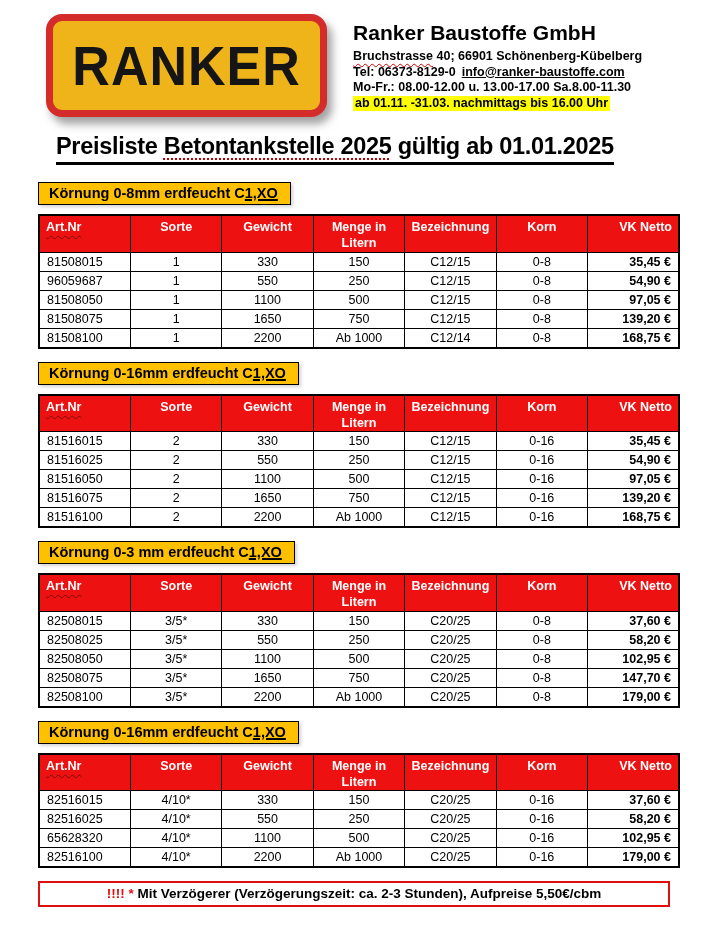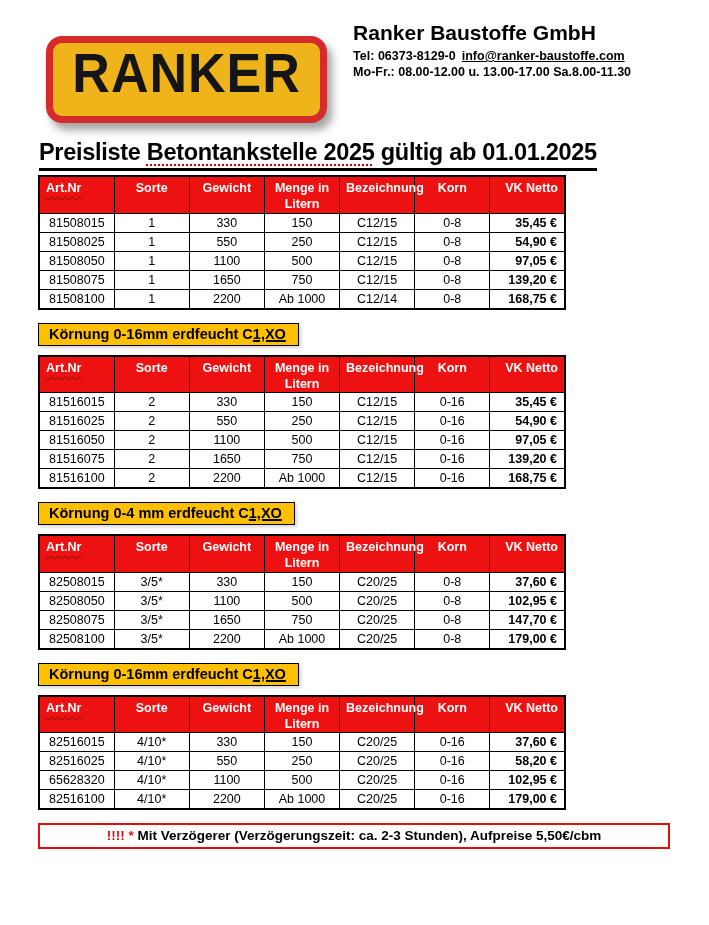--- a/index.html
+++ b/index.html
@@ -8,41 +8,40 @@
     width: 709px; height: 925px;
     font-family: "Liberation Sans", sans-serif;
     color: #000;
     overflow: hidden;
   }
   .page { padding: 14px 38px 0 38px; }
 
   
   .hdr { display: flex; align-items: flex-start; gap: 26px; margin-left: 8px; }
   .logo-plate {
-    margin-top: 22px;
-    width: 298px; height: 87px;
+    width: 298px; height: 103px;
     background: #F0B41B;
     border: 7px solid #D42B2B;
     border-radius: 16px;
-    display: flex; align-items: flex-start; justify-content: center;
+    display: flex; align-items: center; justify-content: center;
     box-shadow: 5px 7px 9px rgba(110,110,110,0.65);
   }
   .logo-plate span {
     font-size: 52px; font-weight: bold; letter-spacing: 1px;
     color: #151515; transform: scaleY(1.08);
   }
   .co { padding-top: 6px; width: 338px; }
   .co-name { font-size: 21px; font-weight: bold; line-height: 26px; margin-bottom: 3px; white-space: nowrap; }
   .co-line { font-size: 12.5px; font-weight: bold; line-height: 15.5px; white-space: nowrap; }
   .sp-wavy-red { text-decoration: underline wavy #d40000 1px; text-underline-offset: 3px; }
   .email { color: #000000; text-decoration: underline; margin-left: 6px; }
   .hl-yellow { background: #FFFF00; display: inline-block; padding: 0 2px; }
 
   
-  .title { margin: 16px 0 4px 1px; white-space: nowrap; }
+  .title { margin: 16px 0 4px 18px; white-space: nowrap; }
   .title .t-wrap {
     display: inline-block;
     border-bottom: 3px solid #000;
     padding-bottom: 2px;
     font-size: 23.5px; font-weight: bold; letter-spacing: -0.3px;
   }
   .t-spell { text-decoration: underline dotted #C00000 2px; text-underline-offset: 4px; }
 
   
   .sec-label {
@@ -50,21 +49,21 @@
     background: #FFC000;
     border: 1px solid #000;
     padding: 2px 12px 3px 10px;
     font-size: 14.5px; font-weight: bold;
     margin: 13px 0 9px 0;
     box-shadow: 2px 2px 3px rgba(150,150,150,0.4);
   }
   .sec-label .u14 { text-decoration: underline; text-decoration-thickness: 1.5px; }
 
   
-  table.price { width: 528px; border-collapse: collapse; border: 2px solid #000; table-layout: fixed; }
+  table.price { width: 642px; border-collapse: collapse; border: 2px solid #000; table-layout: fixed; }
   table.price th {
     background: #EE1111; color: #fff;
     font-size: 12.5px; font-weight: bold;
     border: 1px solid #000;
     vertical-align: top;
     padding: 3px 6px 0 6px;
     height: 37px;
     line-height: 16px;
   }
   table.price th.h-artnr { text-align: left; }
@@ -72,21 +71,21 @@
   .th-wavy { text-decoration: underline wavy #7B0C0C 1px; text-underline-offset: 4px; }
   table.price td {
     border: 1px solid #000;
     font-size: 12.5px;
     height: 19px;
     padding: 0 7px;
     text-align: center;
     line-height: 18px;
     background: #fff;
   }
-  table.price td.c-artnr { text-align: center; }
+  table.price td.c-artnr { text-align: left; }
   table.price td.c-price { text-align: right; font-weight: bold; }
 
   
   .warnbox {
     margin-top: 13px;
     width: 632px;
     border: 2px solid #E01010;
     text-align: center;
     padding: 3px 4px 4px 4px;
     font-size: 13.5px; font-weight: bold;
@@ -98,30 +97,33 @@
 <body>
 
 <div class="page">
 
   <div class="hdr">
     <div class="logo-plate">
       <span>RANKER</span>
     </div>
     <div class="co">
       <div class="co-name">Ranker Baustoffe GmbH</div>
+      <div class="co-line"><span class="sp-wavy-red">Bruchstrasse</span><span> 40; 66901 Schönenberg-Kübelberg</span></div>
       <div class="co-line"><span>Tel: 06373-8129-0</span><a href="#" class="email">info@ranker-baustoffe.com</a></div>
       <div class="co-line">Mo-Fr.: 08.00-12.00 u. 13.00-17.00 Sa.8.00-11.30</div>
+      <div class="co-line"><span class="hl-yellow">ab 01.11. -31.03. nachmittags bis 16.00 Uhr</span></div>
     </div>
   </div>
 
   <div class="title">
     <span class="t-wrap"><span>Preisliste </span><span class="t-spell">Betontankstelle 2025</span><span> gültig ab 01.01.2025</span></span>
   </div>
 
   <div>
+    <div class="sec-label"><span>Körnung 0-8mm erdfeucht C</span><span class="u14">1,XO</span></div>
     <table class="price">
       <thead>
         <tr>
           <th class="h-artnr"><span class="th-wavy">Art.Nr</span></th>
           <th>Sorte</th>
           <th>Gewicht</th>
           <th>Menge in Litern</th>
           <th>Bezeichnung</th>
           <th>Korn</th>
           <th class="h-price">VK Netto</th>
@@ -131,21 +133,21 @@
           <tr>
             <td class="c-artnr">81508015</td>
             <td class="">1</td>
             <td class="">330</td>
             <td class="">150</td>
             <td class="">C12/15</td>
             <td class="">0-8</td>
             <td class="c-price">35,45 €</td>
           </tr>
           <tr>
-            <td class="c-artnr">81508025</td>
+            <td class="c-artnr">96059687</td>
             <td class="">1</td>
             <td class="">550</td>
             <td class="">250</td>
             <td class="">C12/15</td>
             <td class="">0-8</td>
             <td class="c-price">54,90 €</td>
           </tr>
           <tr>
             <td class="c-artnr">81508050</td>
             <td class="">1</td>
@@ -235,21 +237,21 @@
             <td class="">Ab 1000</td>
             <td class="">C12/15</td>
             <td class="">0-16</td>
             <td class="c-price">168,75 €</td>
           </tr>
         </tbody>
     </table>
   </div>
 
   <div>
-    <div class="sec-label"><span>Körnung 0-4 mm erdfeucht C</span><span class="u14">1,XO</span></div>
+    <div class="sec-label"><span>Körnung 0-3 mm erdfeucht C</span><span class="u14">1,XO</span></div>
     <table class="price">
       <thead>
         <tr>
           <th class="h-artnr"><span class="th-wavy">Art.Nr</span></th>
           <th>Sorte</th>
           <th>Gewicht</th>
           <th>Menge in Litern</th>
           <th>Bezeichnung</th>
           <th>Korn</th>
           <th class="h-price">VK Netto</th>
@@ -257,20 +259,29 @@
       </thead>
       <tbody>
           <tr>
             <td class="c-artnr">82508015</td>
             <td class="">3/5*</td>
             <td class="">330</td>
             <td class="">150</td>
             <td class="">C20/25</td>
             <td class="">0-8</td>
             <td class="c-price">37,60 €</td>
+          </tr>
+          <tr>
+            <td class="c-artnr">82508025</td>
+            <td class="">3/5*</td>
+            <td class="">550</td>
+            <td class="">250</td>
+            <td class="">C20/25</td>
+            <td class="">0-8</td>
+            <td class="c-price">58,20 €</td>
           </tr>
           <tr>
             <td class="c-artnr">82508050</td>
             <td class="">3/5*</td>
             <td class="">1100</td>
             <td class="">500</td>
             <td class="">C20/25</td>
             <td class="">0-8</td>
             <td class="c-price">102,95 €</td>
           </tr>

